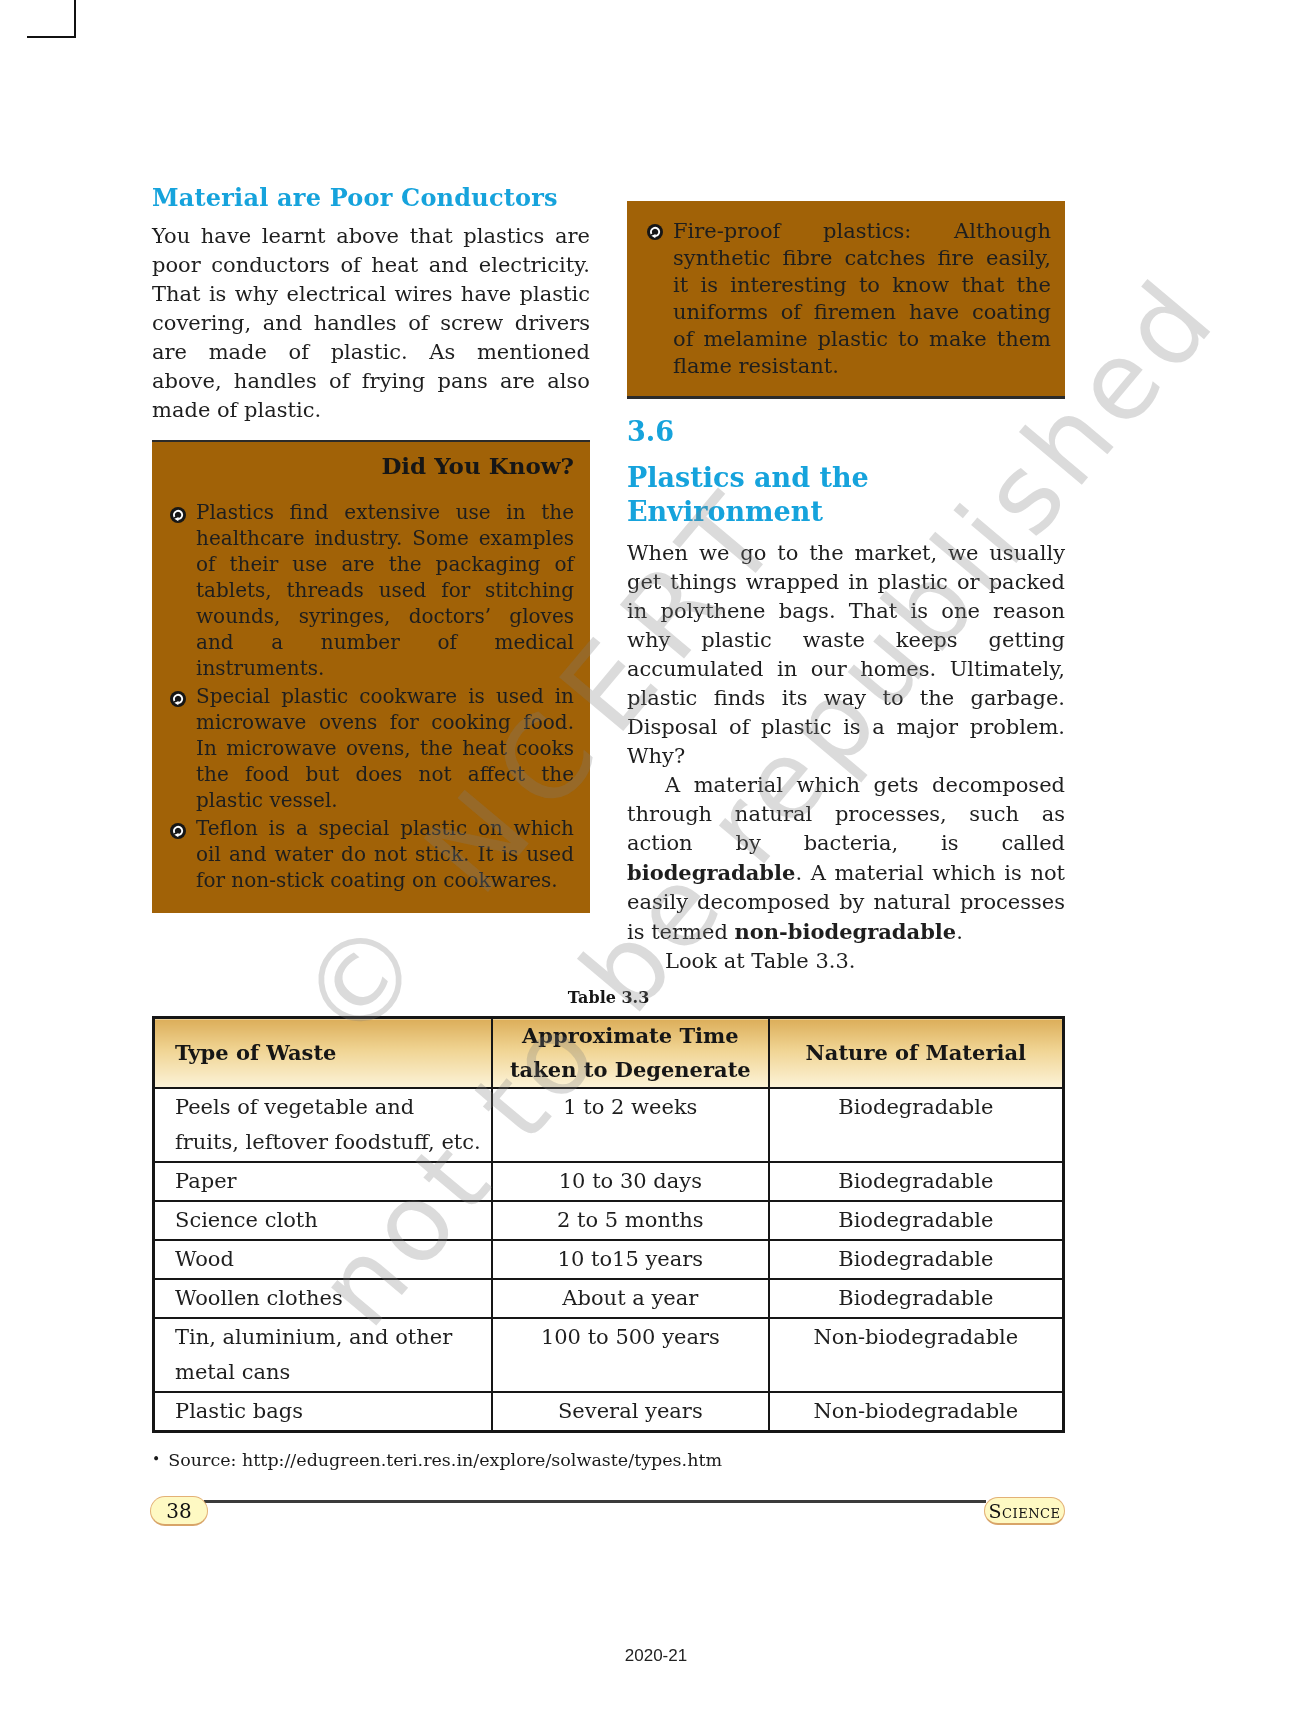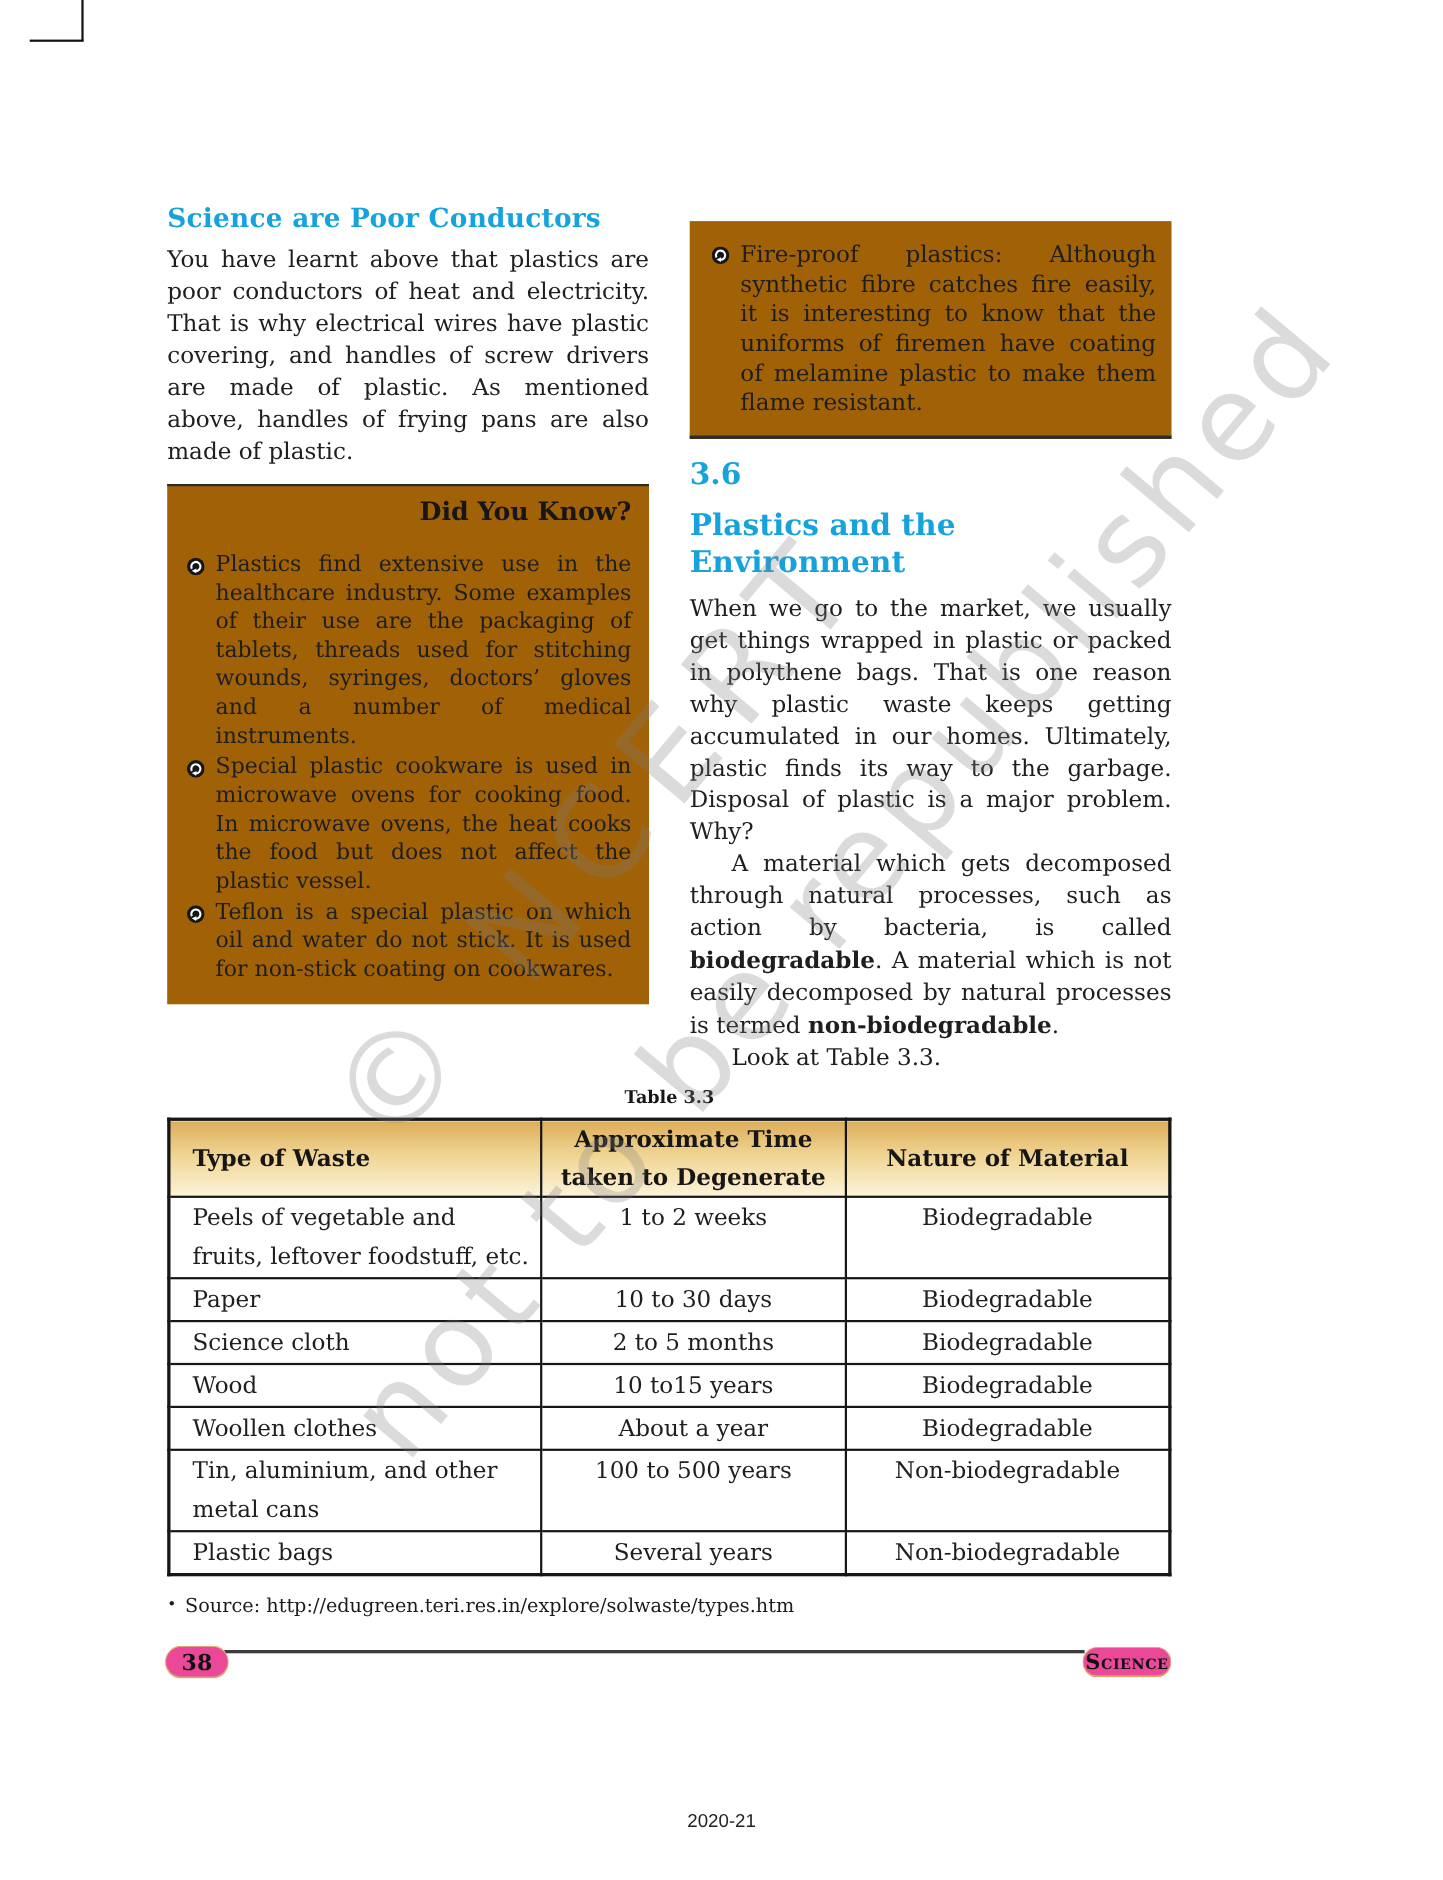--- a/index.html
+++ b/index.html
@@ -72,24 +72,24 @@
   td.c2 { text-align:center; width:30.4%; }
   td.c3 { text-align:center; width:32.4%; }
   th.c1 { width:37.2%; } th.c2 { width:30.4%; } th.c3 { width:32.4%; }
 
   .source-line { margin-top:17px; font-size:17.5px; color:#1a1a1a; }
   .source-line .dot { font-size:14px; margin-right:8px; position:relative; top:-2px; }
 
   
   .footer-rule { position:absolute; left:204px; top:1500px; width:782px; height:3px; background:#3b3b3b; z-index:2; }
   .badge {
-    position:absolute; z-index:3; background:#ec4899;
+    position:absolute; z-index:3; background:#fef9c3;
     border:1px solid #E3B176; border-bottom:2px solid #D8A468;
     display:flex; align-items:center; justify-content:center;
-    color:#111; font-weight:bold;
+    color:#111; font-weight:normal;
   }
   .badge-page { left:150px; top:1496px; width:58px; height:30px; border-radius:15px; font-size:20px; }
   .badge-book { left:984px; top:1497px; width:81px; height:28px; border-radius:14px;
                 font-variant:small-caps; font-size:19px; letter-spacing:0.5px; }
   .year-line { position:absolute; left:0; top:1646px; width:100%; text-align:center;
                font-family:"Liberation Sans","DejaVu Sans",sans-serif; font-size:17px; color:#222; }
 </style>
 </head>
 <body>
 
@@ -98,21 +98,21 @@
 
 <div class="watermark">
   <div class="wm1">© NCERT</div>
   <div class="wm2">not to be republished</div>
 </div>
 
 <div class="content">
   <div class="columns">
 
     <div class="col">
-      <h3 class="blue-head">Science are Poor Conductors</h3>
+      <h3 class="blue-head">Material are Poor Conductors</h3>
       <p class="body-text">You have learnt above that plastics are poor conductors of heat and electricity. That is why electrical wires have plastic covering, and handles of screw drivers are made of plastic. As mentioned above, handles of frying pans are also made of plastic.</p>
 
       <div class="orange-box dyk-box">
         <div class="dyk-title">Did You Know?</div>
 
         <div class="bullet-item box-text">
           <span class="bicon">
             <svg viewBox="0 0 20 20" width="16" height="16">
                 <circle cx="10" cy="10" r="10" fill="#161616"></circle>
                 <path d="M 5.5 12.5 A 5.2 5.2 0 1 1 10 15.2" fill="none" stroke="#fff" stroke-width="2.4"></path>

